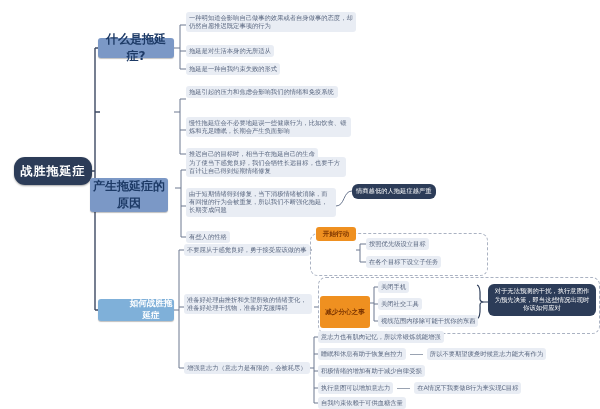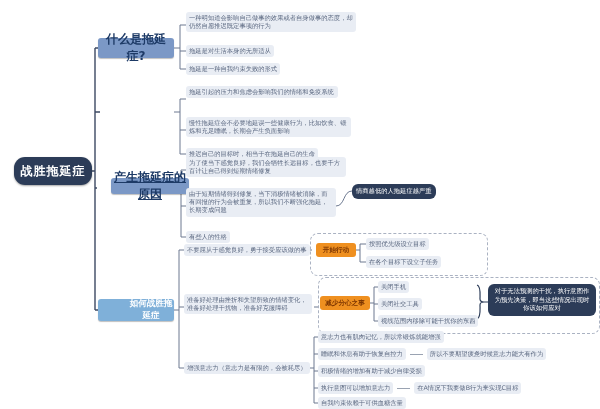--- a/index.html
+++ b/index.html
@@ -82,36 +82,36 @@
 
   <div class="node branch" style="left:98px;top:38px;width:76px;height:20px;">什么是拖延症?</div>
   <div class="node leaf multi" style="left:186px;top:12px;width:170px;">一种明知道会影响自己做事的效果或者自身做事的态度，却仍然自愿推迟既定事项的行为</div>
   <div class="node leaf single" style="left:186px;top:45px;">拖延是对生活本身的无所适从</div>
   <div class="node leaf single" style="left:186px;top:63px;">拖延是一种自我约束失败的形式</div>
 
   <div class="node leaf multi" style="left:186px;top:86px;width:152px;">拖延引起的压力和焦虑会影响我们的情绪和免疫系统</div>
   <div class="node leaf multi" style="left:186px;top:117px;width:165px;">慢性拖延症会不必要地延误一些健康行为，比如饮食、锻炼和充足睡眠，长期会产生负面影响</div>
   <div class="node leaf single" style="left:186px;top:148px;">推迟自己的目标时，相当于在拖延自己的生命</div>
 
-  <div class="node branch" style="left:111px;top:178px;width:78px;height:16px;text-decoration:underline;">产生拖延症的原因</div>
+  <div class="node branch" style="left:90px;top:178px;width:78px;height:34px;">产生拖延症的原因</div>
   <div class="node leaf multi" style="left:186px;top:157px;width:160px;">为了使当下感觉良好，我们会牺牲长远目标，也要千方百计让自己得到短期情绪修复</div>
   <div class="node leaf multi" style="left:186px;top:188px;width:150px;">由于短期情绪得到修复，当下消极情绪被消除，而有回报的行为会被重复，所以我们不断强化拖延，长期变成问题</div>
   <div class="node leaf single" style="left:186px;top:231px;">有些人的性格</div>
   <div class="node darknode" style="left:352px;top:184px;">情商越低的人拖延症越严重</div>
 
   <div class="node branch4" style="left:98px;top:299px;width:76px;height:22px;padding-left:30px;">如何战胜拖延症</div>
   <div class="node leaf single" style="left:184px;top:244px;">不要屈从于感觉良好，勇于接受应该做的事</div>
 
-  <div class="node orange" style="left:316px;top:243px;width:40px;height:14px;">开始行动</div>
+  <div class="node orange" style="left:316px;top:227px;width:40px;height:14px;">开始行动</div>
   <div class="node leaf single" style="left:366px;top:238px;">按照优先级设立目标</div>
   <div class="node leaf single" style="left:366px;top:256px;">在各个目标下设立子任务</div>
 
   <div class="node leaf multi" style="left:184px;top:294px;width:128px;">准备好处理由挫折和失望所致的情绪变化，准备好处理干扰物，准备好克服障碍</div>
 
-  <div class="node orange" style="left:320px;top:296px;width:50px;height:14px;">减少分心之事</div>
+  <div class="node orange" style="left:320px;top:296px;width:50px;height:32px;">减少分心之事</div>
   <div class="node leaf single" style="left:378px;top:281px;">关闭手机</div>
   <div class="node leaf single" style="left:378px;top:298px;">关闭社交工具</div>
   <div class="node leaf single" style="left:378px;top:315px;">视线范围内移除可能干扰你的东西</div>
   <div class="node darknode multi" style="left:488px;top:284px;width:108px;">对于无法预测的干扰，执行意图作为预先决策，即当这些情况出现时你该如何应对</div>
 
   <div class="node leaf single" style="left:184px;top:362px;">增强意志力（意志力是有限的，会被耗尽）</div>
   <div class="node leaf single" style="left:318px;top:331px;">意志力也有肌肉记忆，所以常锻炼就能增强</div>
   <div class="row" style="left:318px;top:348px;">
     <div class="node leaf single" style="position:static;">睡眠和休息有助于恢复自控力</div>
     <div class="dashline"></div>

